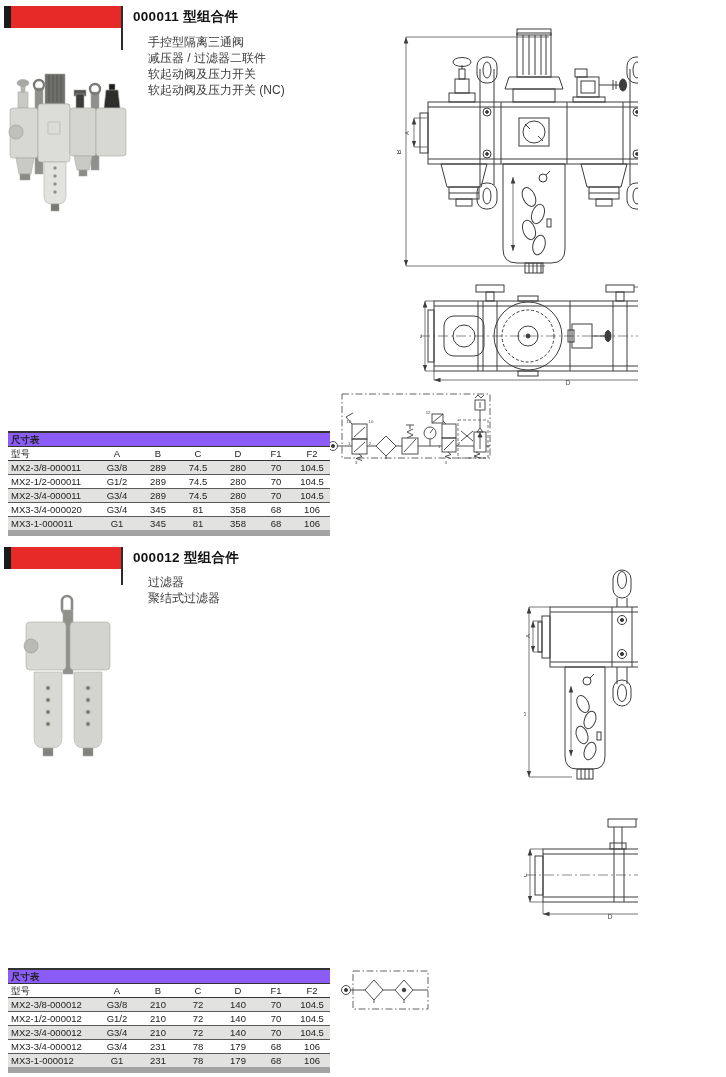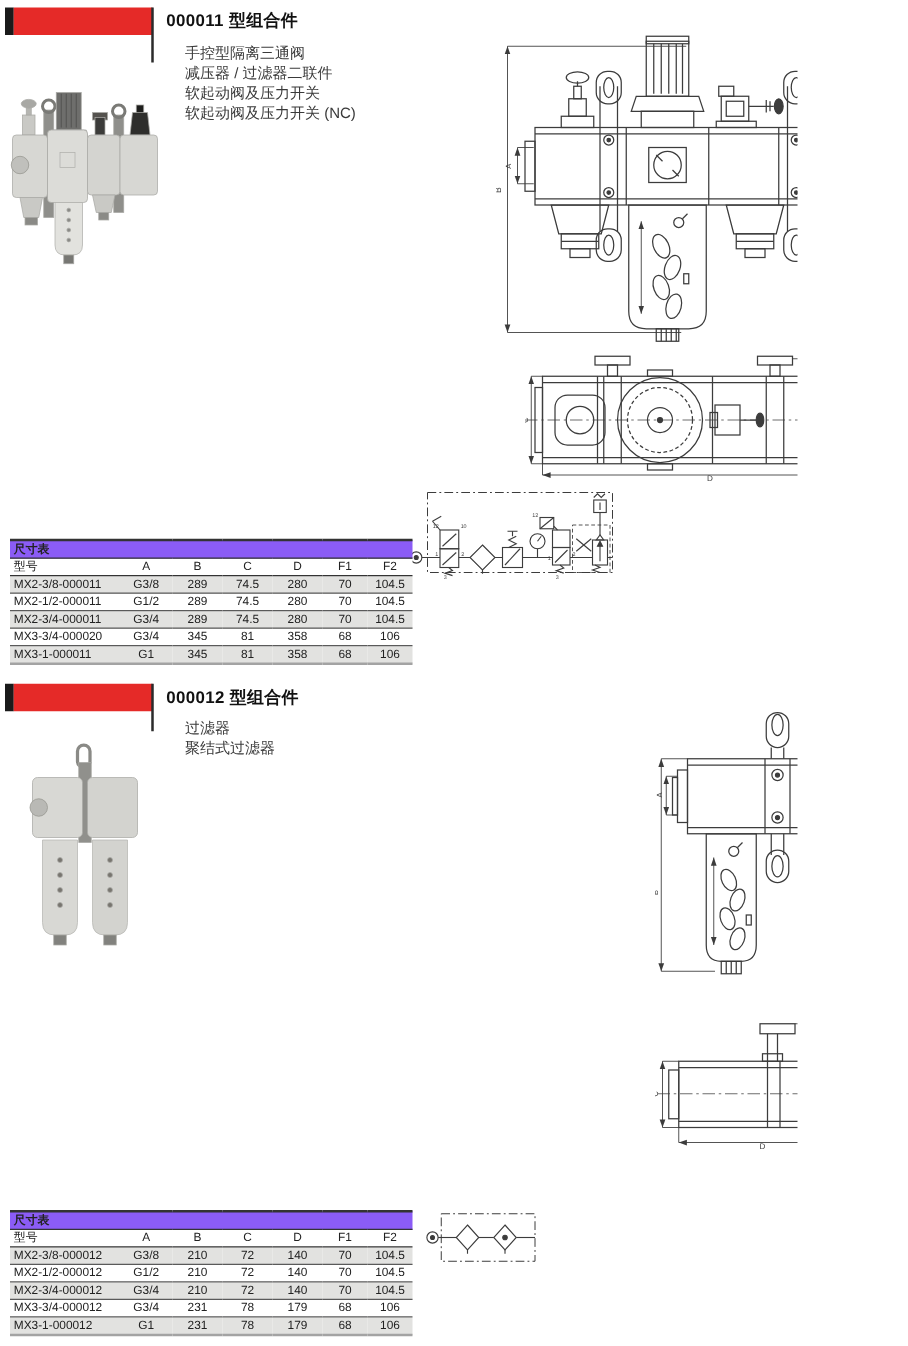--- a/index.html
+++ b/index.html
@@ -15,21 +15,21 @@
   table.dim{position:absolute;width:322px;border-collapse:collapse;table-layout:fixed;
             font-size:9.5px;color:#222;}
   table.dim th,table.dim td{padding:1px 3px;line-height:11px;}
   tr.cap th{background:#8b5cf6;text-align:left;font-weight:bold;
             border-top:2px solid #333;border-bottom:1.2px solid #333;}
   tr.hdr th{font-weight:normal;text-align:center;border-bottom:1.4px solid #333;background:#fff;margin-left:16px;}
   tr.hdr th.l{text-align:left;}
   table.dim tbody td{text-align:center;border-bottom:1.2px solid #5a5a5a;}
   table.dim tbody td.l{text-align:left;font-weight:normal;}
   table.dim tbody tr:nth-child(odd){background:#e2e2e0;}
-  table.dim tbody tr:last-child td{border-bottom:2px solid #a3a3a3;}
+  table.dim tbody tr:last-child td{border-bottom:6px solid #a3a3a3;}
 </style>
 </head>
 <body>
 
 <div class="page">
 
   <div>
     <div class="accent" style="top:6px"></div>
     <div class="redbar" style="top:6px"></div>
     <div class="vline" style="top:6px;height:44px"></div>

